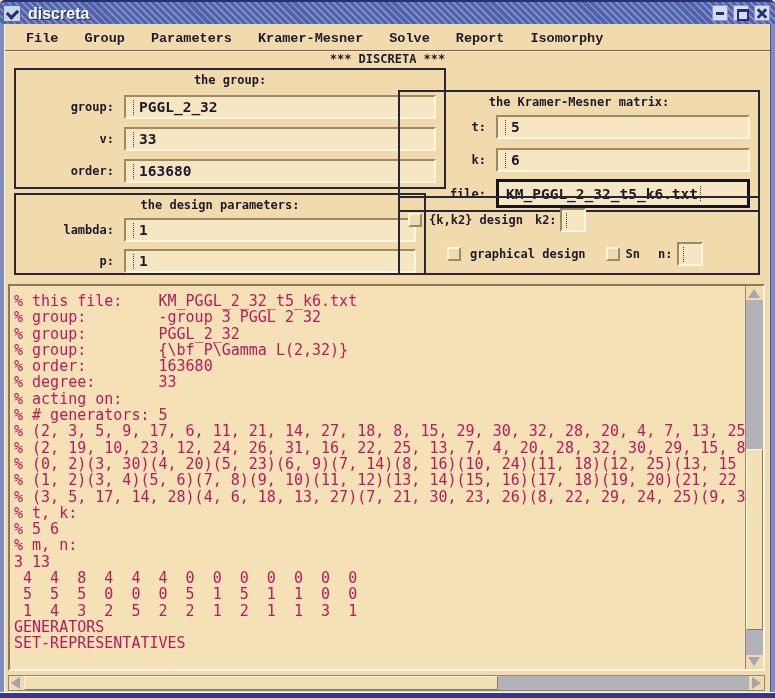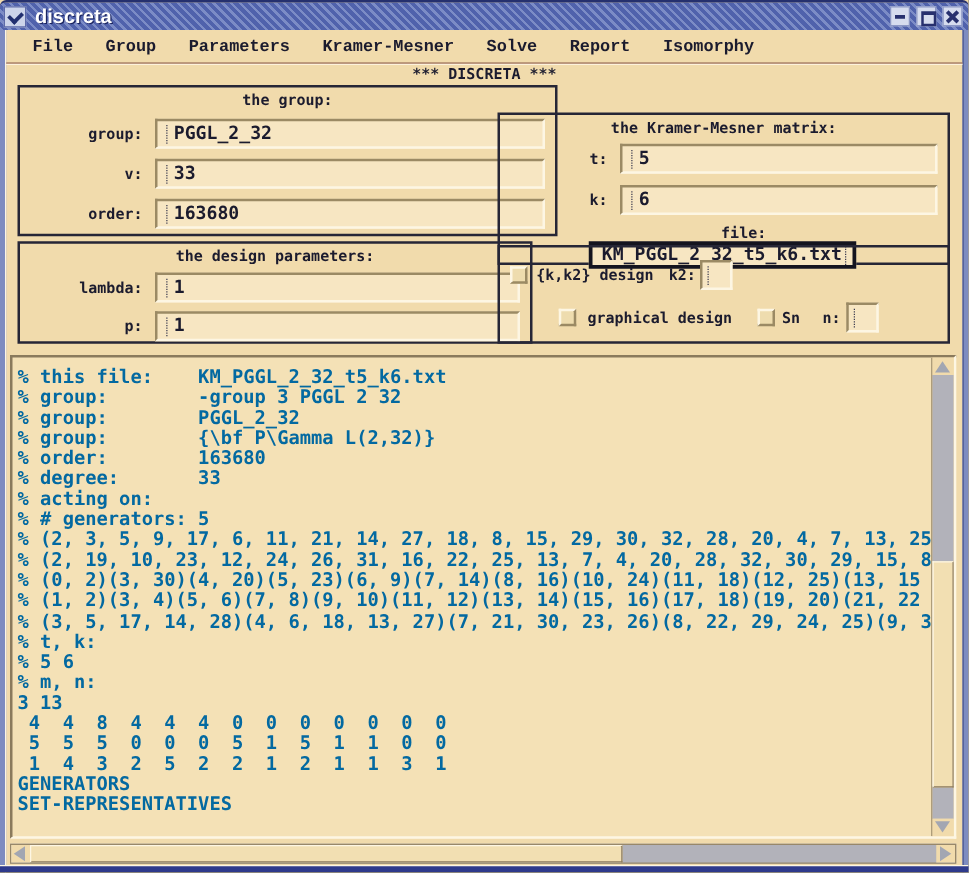--- a/index.html
+++ b/index.html
@@ -50,21 +50,21 @@
   .checkbox{width:14px;height:14px;background:#eedcae;box-sizing:border-box;flex:none;
     border-top:2px solid #fdf6e3;border-left:2px solid #fdf6e3;
     border-bottom:2px solid #9b8a64;border-right:2px solid #9b8a64;}
   .olabel{font-weight:bold;font-size:12px;white-space:pre;}
   
   .txtframe{position:absolute;left:8px;top:284px;width:757px;height:387px;background:#f4e1b6;
     box-sizing:border-box;border-top:2px solid #8a7a5c;border-left:2px solid #8a7a5c;
     border-bottom:2px solid #fdf6e3;border-right:2px solid #fdf6e3;overflow:hidden;}
   .output{position:absolute;left:4px;top:7px;right:16px;margin:0;
     font-family:"DejaVu Sans Mono",monospace;font-size:15px;line-height:16.3px;
-    color:#0369a1;white-space:pre;overflow:hidden;font-weight:bold;}
+    color:#be185d;white-space:pre;overflow:hidden;}
   
   .vscroll{position:absolute;top:0;right:0;bottom:0;width:17px;background:#f1dbac;border-left:1px solid #98886a;}
   .sbtn{position:absolute;width:100%;height:14px;background:#f1dbac;}
   .sbtn.up{top:0;} .sbtn.down{bottom:0;}
   .tri-up{position:absolute;left:2px;top:3px;width:0;height:0;
     border-left:6px solid transparent;border-right:6px solid transparent;border-bottom:9px solid #a2a6b2;}
   .tri-down{position:absolute;left:2px;top:2px;width:0;height:0;
     border-left:6px solid transparent;border-right:6px solid transparent;border-top:9px solid #a2a6b2;}
   .vtrack{position:absolute;left:0;right:0;top:14px;bottom:14px;background:#b2b2ba;}
   .vthumb{position:absolute;left:0;right:0;top:42%;height:51%;background:#f2dfb2;box-sizing:border-box;
@@ -174,21 +174,21 @@
         <span>5</span>
       </div>
     </div>
     <div class="frow" style="top:56px;height:24px;">
       <span class="flabel" style="width:80px;">k:</span>
       <div class="field">
         <span class="caret"></span>
         <span>6</span>
       </div>
     </div>
-    <div class="frow" style="top:87px;height:29px;flex-direction:column;">
+    <div class="frow" style="top:87px;height:29px;">
       <span class="flabel" style="width:80px;">file:</span>
       <div class="field focused">
         <span>KM_PGGL_2_32_t5_k6.txt</span>
         <span class="caret" style="margin-left:2px;"></span>
       </div>
     </div>
   </div>
 
   <div class="panel" style="left:398px;top:196px;width:362px;height:79px;">
     <div class="frow" style="top:10px;height:24px;left:8px;">

